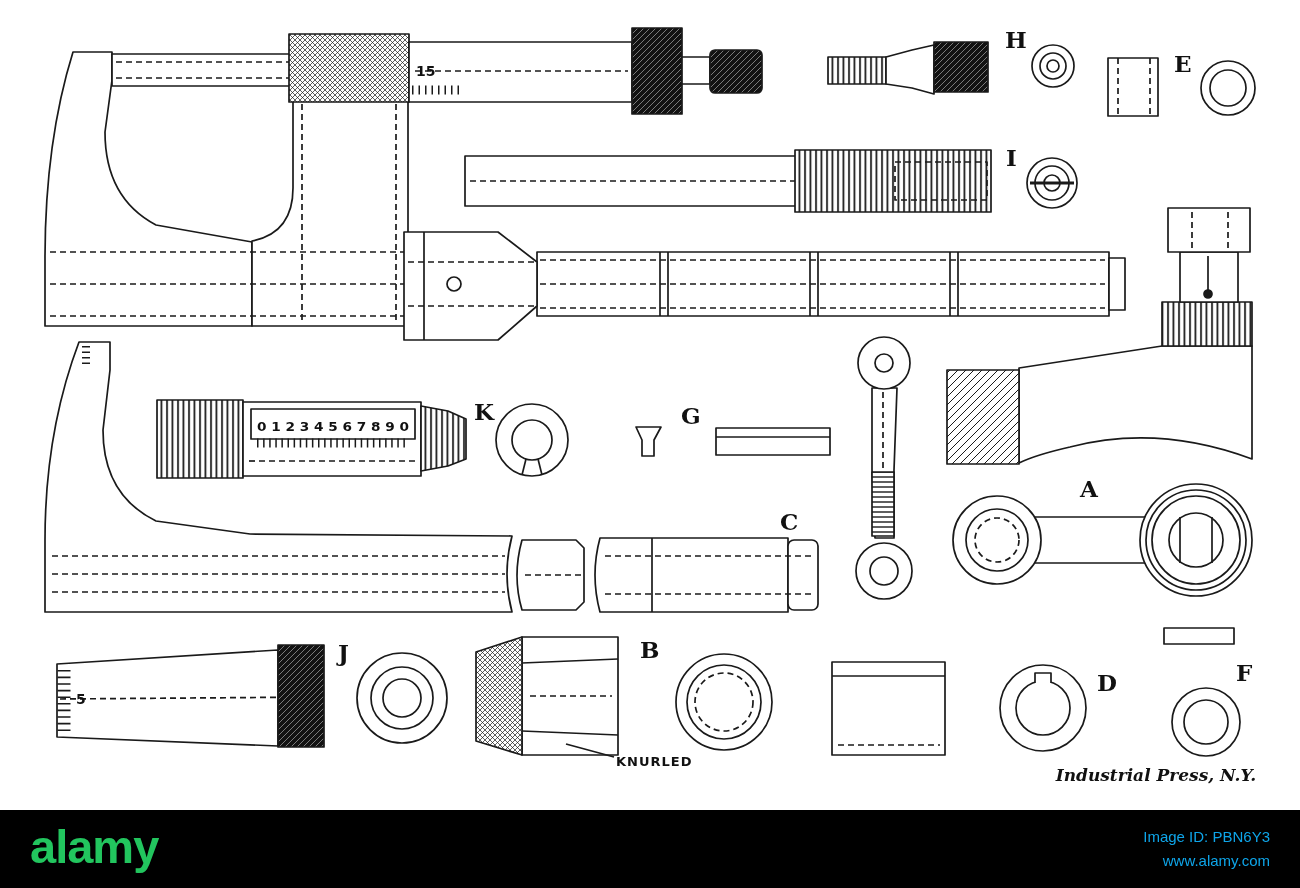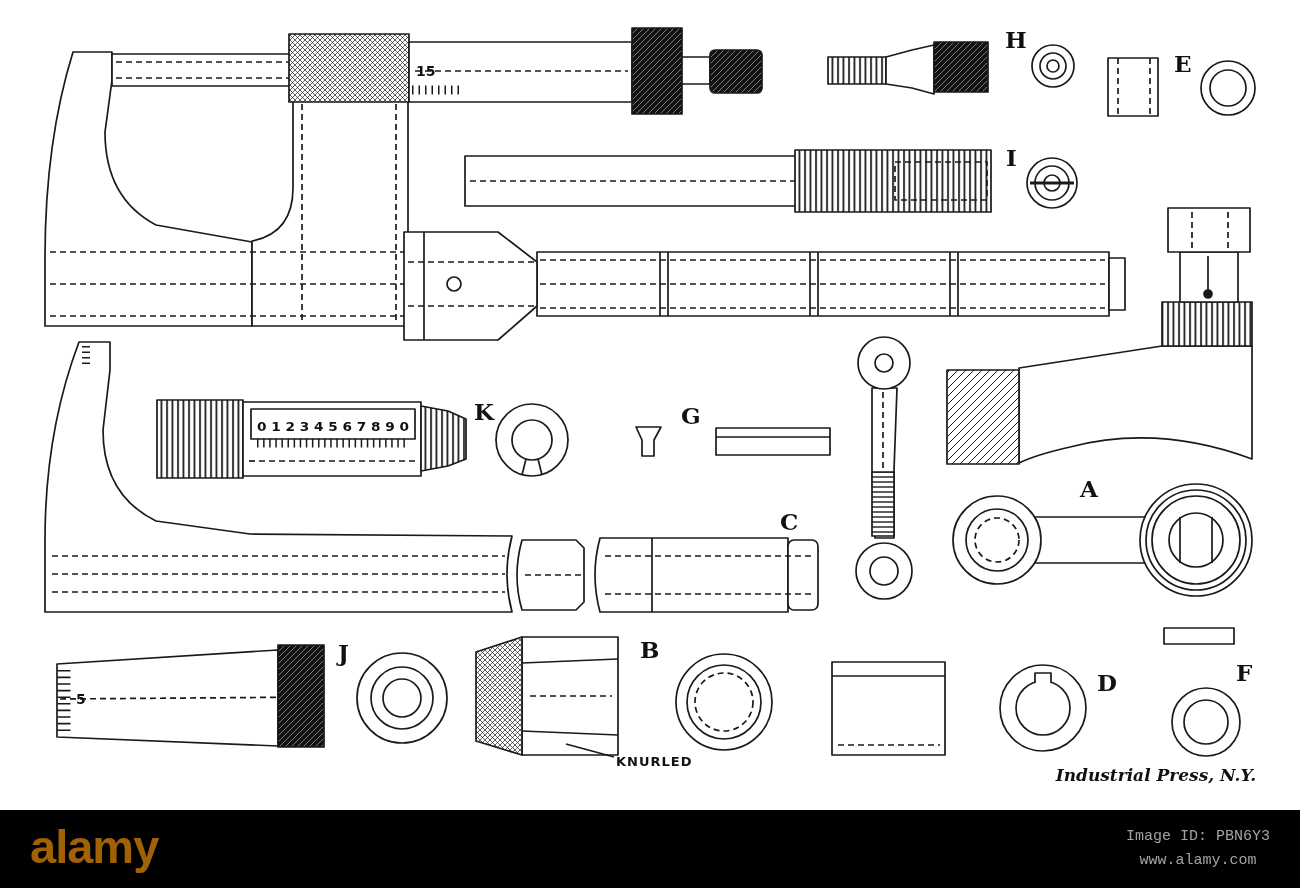--- a/index.html
+++ b/index.html
@@ -15,24 +15,24 @@
   .plabel { font:bold 23px "DejaVu Serif", serif; fill:#111111; stroke:none; }
   .small-num { font:bold 14px "DejaVu Sans", sans-serif; fill:#111111; stroke:none; }
   .scale-num { font:bold 13px "DejaVu Sans", sans-serif; fill:#111111; stroke:none; }
   .annot { font:bold 13px "DejaVu Sans", sans-serif; letter-spacing:1px; fill:#111111; stroke:none; }
   .credit { font:italic bold 17px "DejaVu Serif", serif; fill:#111111; stroke:none; text-anchor:middle; }
 
   
   .alamy-bar { width:1300px; height:78px; background:#000000; display:flex;
                align-items:center; justify-content:space-between; box-sizing:border-box;
                padding:0 30px; }
-  .alamy-logo { color:#a16207; font-weight:700; font-size:47px; letter-spacing:-1px;
+  .alamy-logo { color:#22c55e; font-weight:700; font-size:47px; letter-spacing:-1px;
                 font-family:"Liberation Sans", sans-serif; line-height:1; padding-bottom:6px; }
-  .alamy-meta { color:#a3a3a3; font-size:15px; line-height:1.6; text-align:center;
-                font-family:Liberation Mono, monospace; }
+  .alamy-meta { color:#0ea5e9; font-size:15px; line-height:1.6; text-align:right;
+                font-family:Liberation Sans, sans-serif; }
 </style>
 </head>
 <body>
 
 <div class="stage">
 
   <div class="drawing">
   <svg viewBox="0 0 1300 810" width="1300" height="810">
     <defs>
       <pattern id="vthread" width="5.5" height="10" patternUnits="userSpaceOnUse">

